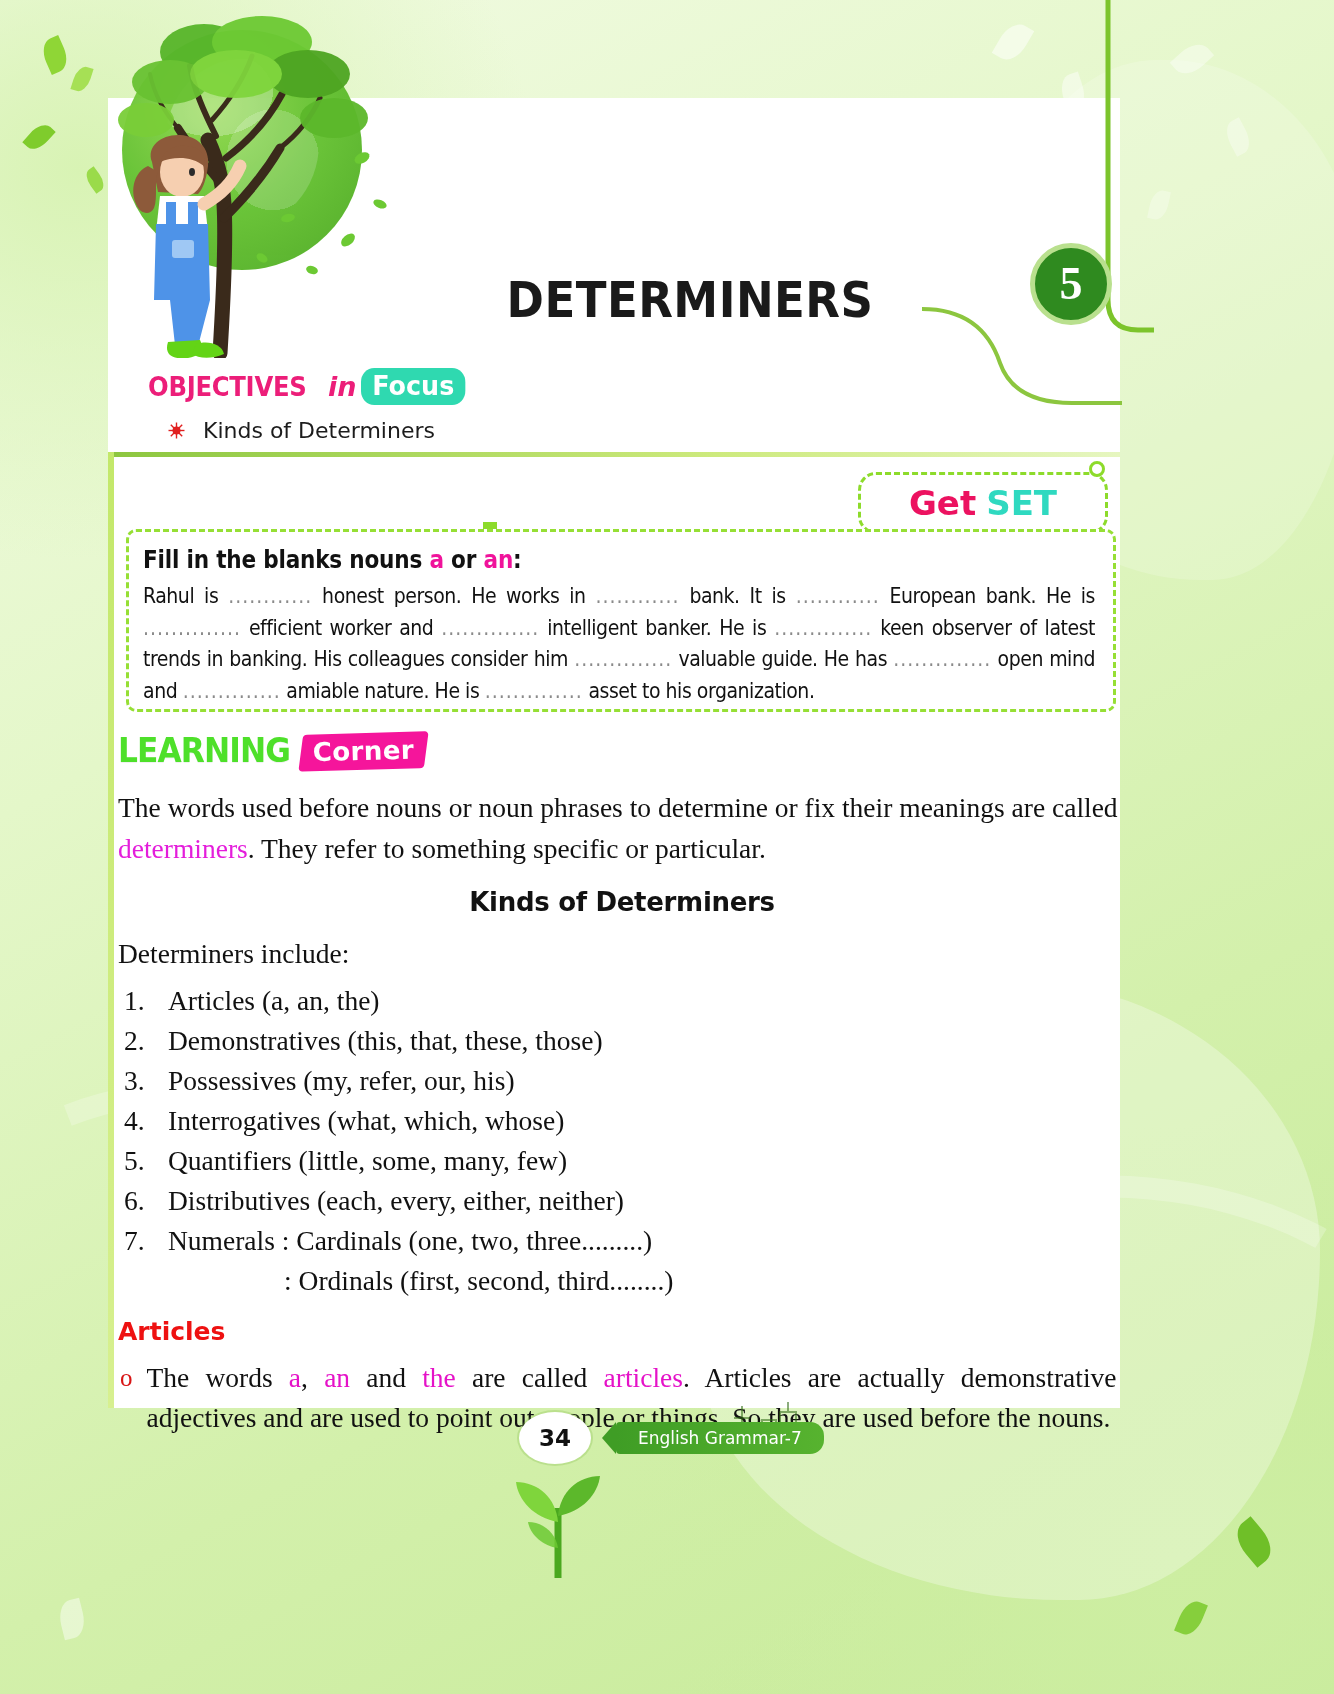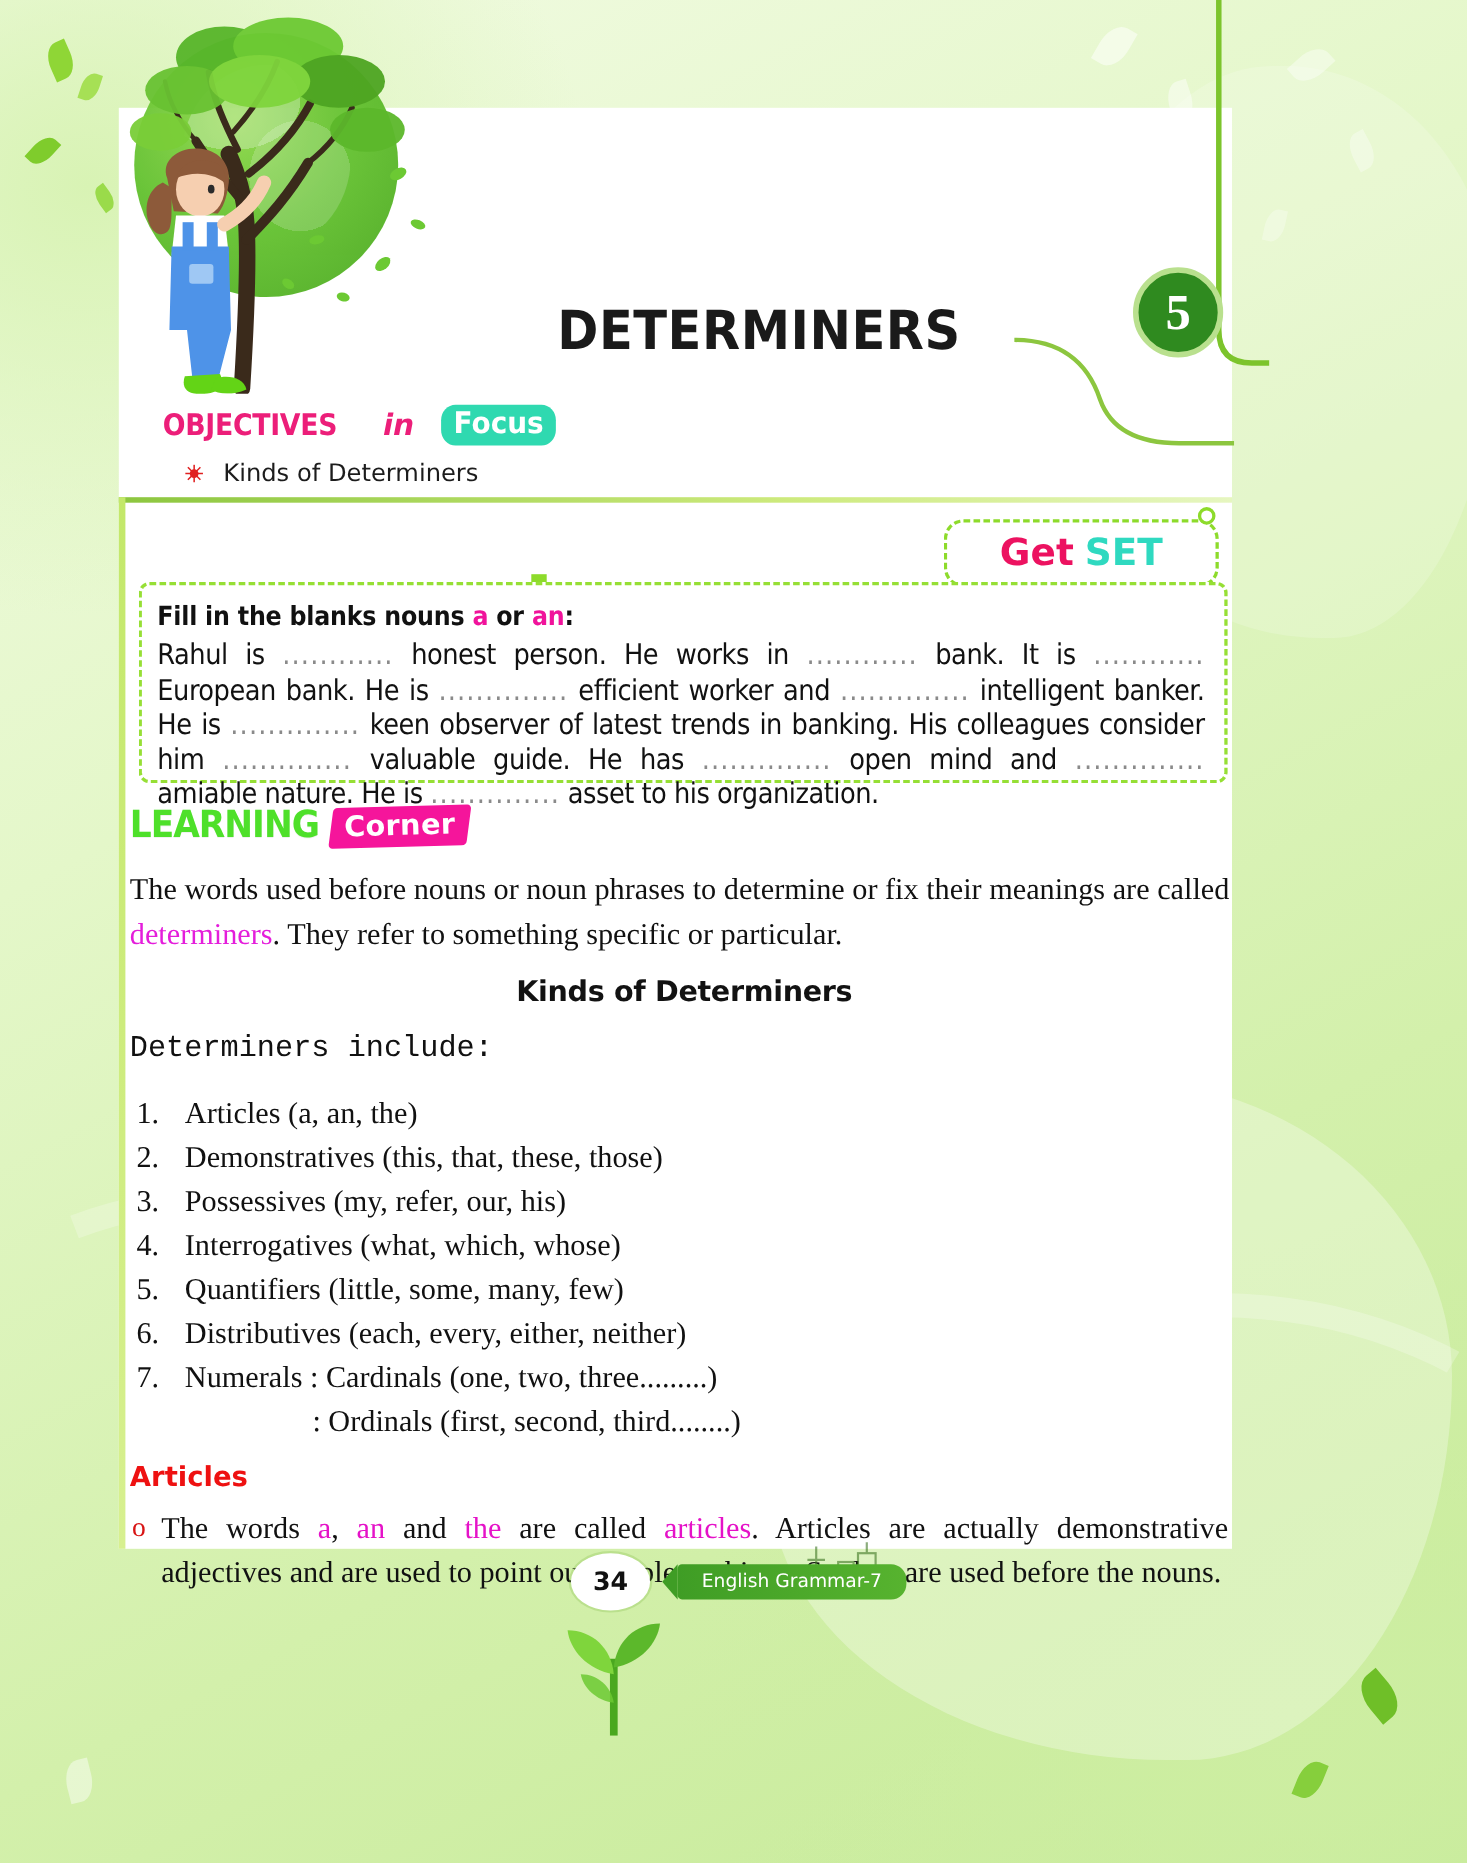--- a/index.html
+++ b/index.html
@@ -120,21 +120,21 @@
     letter-spacing: 0.5px;
     color: #1a1a1a;
     transform: scaleX(0.92);
     transform-origin: center;
   }
 
   
   #objectives-badge {
     position: absolute;
     left: 148px; top: 368px;
-    display: flex; align-items: center; gap: 24px;
+    display: flex; align-items: center; gap: 4px;
     font-family: "DejaVu Sans", sans-serif;
     font-size: 27px;
     font-weight: bold;
     white-space: nowrap;
   }
   #obj-word-objectives {
     color: #ec1e79;
     letter-spacing: -0.3px;
     transform: scaleX(0.9); transform-origin: left center;
   }
@@ -210,21 +210,21 @@
   #exercise-title {
     font-family: "DejaVu Sans Condensed", "DejaVu Sans", sans-serif;
     font-size: 24px; font-weight: bold;
     color: #111111;
     margin-bottom: 7px;
     letter-spacing: -0.2px;
   }
   #exercise-title .hl { color: #f0139b; }
   #exercise-body {
     font-family: "DejaVu Sans Condensed", "DejaVu Sans", sans-serif;
-    font-size: 26px;
+    font-size: 21px;
     line-height: 31.5px;
     color: #111111;
     letter-spacing: -0.45px;
     text-align: justify;
     text-align-last: left;
   }
   .blank {
     color: #8a8a8a;
     letter-spacing: 1px;
   }
@@ -278,21 +278,21 @@
   #kinds-heading {
     text-align: center;
     font-family: "DejaVu Sans", sans-serif;
     font-size: 26px;
     font-weight: bold;
     color: #121212;
     margin: 14px 0 12px 0;
     letter-spacing: -0.3px;
   }
 
-  #include-label { margin-bottom: 17px; font-family: Liberation Mono, monospace; }
+  #include-label { margin-bottom: 6px; }
 
   ol#kinds-list {
     list-style: none;
     margin: 0 0 0 6px;
   }
   ol#kinds-list li {
     display: flex;
     gap: 18px;
     line-height: 40px;
   }

